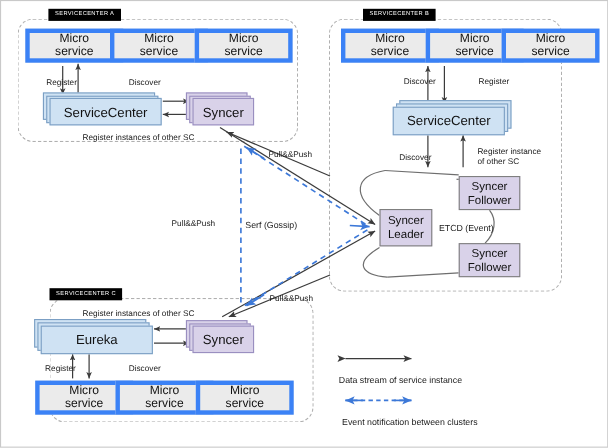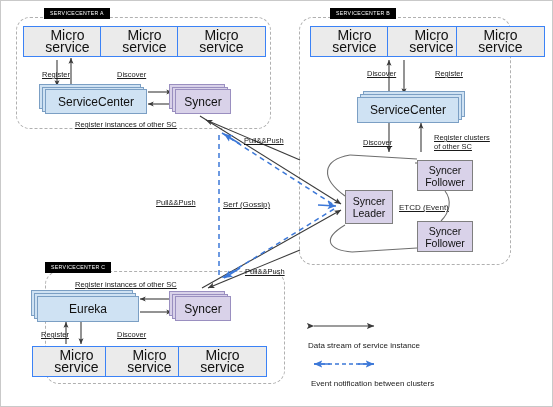--- a/index.html
+++ b/index.html
@@ -56,22 +56,22 @@
     align-items: center;
     justify-content: center;
     text-align: center;
     font-family: "Liberation Sans", sans-serif;
     color: #111111;
     z-index: 20;
   }
   .micro {
     width: 89px; height: 31px;
     background: #ebebeb;
-    border: 1px solid #3b82f6;
-    font-size: 14px;
+    border: 4px solid #3b82f6;
+    font-size: 11px;
     line-height: 11.5px;
   }
   .registry {
     background: #cfe2f3;
     border: 1px solid #7b9fc4;
     font-size: 12px;
   }
   .registry.sc-a { width: 102px; height: 25px; }
   .registry.sc-b { width: 102px; height: 26px; }
   .registry.eureka { width: 102px; height: 26px; text-align: center; }
@@ -105,21 +105,20 @@
   .stack.purple { background: #d9d2e9; border: 1px solid #9a8fc0; }
 
   .lbl {
     position: absolute;
     font-family: "Liberation Sans", sans-serif;
     font-size: 7.5px;
     color: #1a1a1a;
     white-space: nowrap;
     z-index: 25;
     line-height: 9px;
-    text-decoration: underline;
   }
   .lbl.two { white-space: normal; width: 70px; text-align: center; }
   .legend-text {
     position: absolute;
     font-family: "Liberation Sans", sans-serif;
     font-size: 8px;
     color: #1a1a1a;
     white-space: nowrap;
     z-index: 25;
   }
@@ -166,21 +165,21 @@
   <div class="node micro" style="left:456px; top:26px; white-space:pre;">Micro
 service</div>
 
   <div class="stack blue" style="left:363px; top:91px; width:102px; height:26px;"></div>
   <div class="stack blue" style="left:360px; top:94px; width:102px; height:26px;"></div>
   <div class="node registry sc-b" style="left:357px; top:97px;">ServiceCenter</div>
 
   <div class="lbl" style="left:367px; top:69px;">Discover</div>
   <div class="lbl" style="left:435px; top:69px;">Register</div>
   <div class="lbl" style="left:363px; top:138px;">Discover</div>
-  <div class="lbl two" style="left:434px; top:133px; white-space:pre; width:auto; text-align:left;">Register clusters
+  <div class="lbl two" style="left:434px; top:133px; white-space:pre; width:auto; text-align:left;">Register instance
 of other SC</div>
 
   <div class="node leader" style="left:345px; top:190px; white-space:pre;">Syncer
 Leader</div>
   <div class="node follower" style="left:417px; top:160px; white-space:pre;">Syncer
 Follower</div>
   <div class="node follower" style="left:417px; top:221px; white-space:pre;">Syncer
 Follower</div>
   <div class="lbl" style="left:399px; top:203px; font-size:8px;">ETCD (Event)</div>
 

